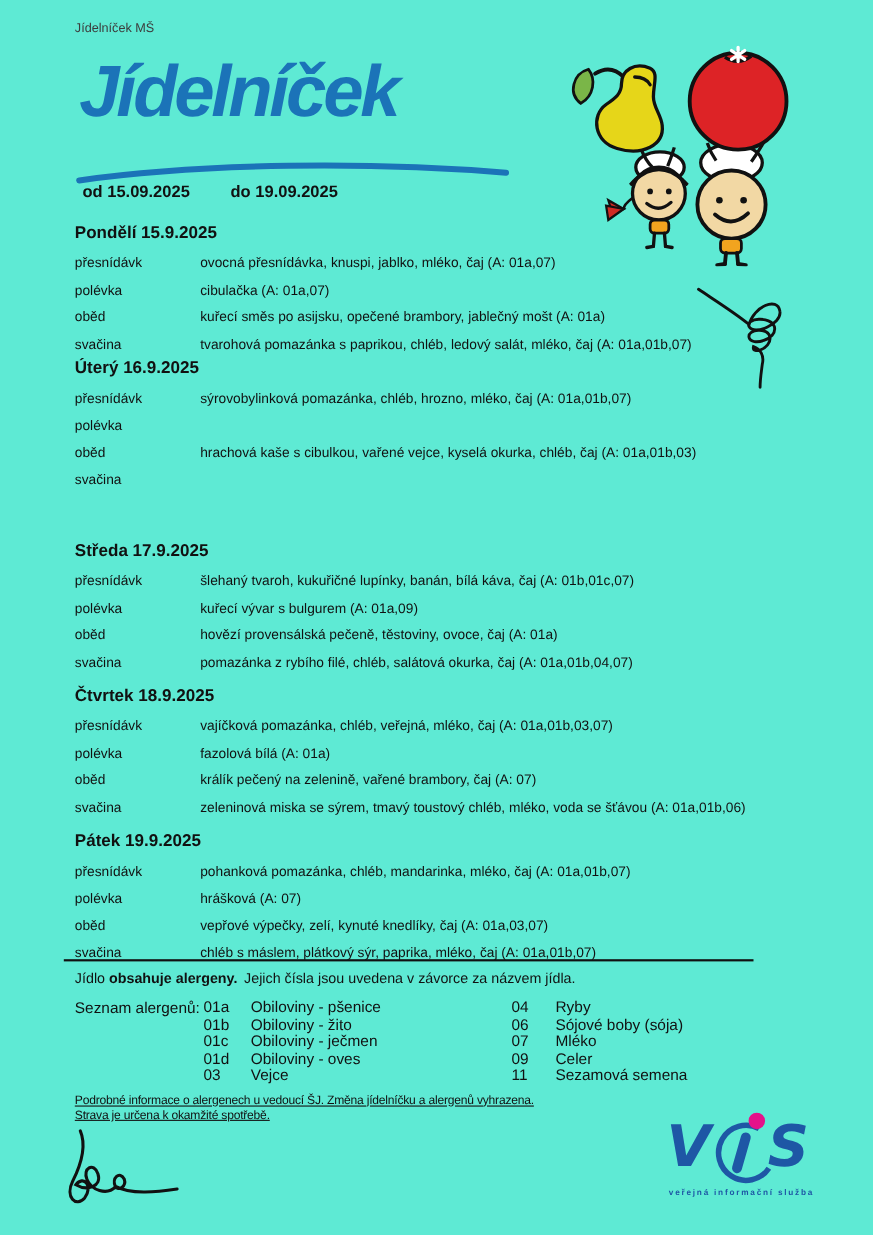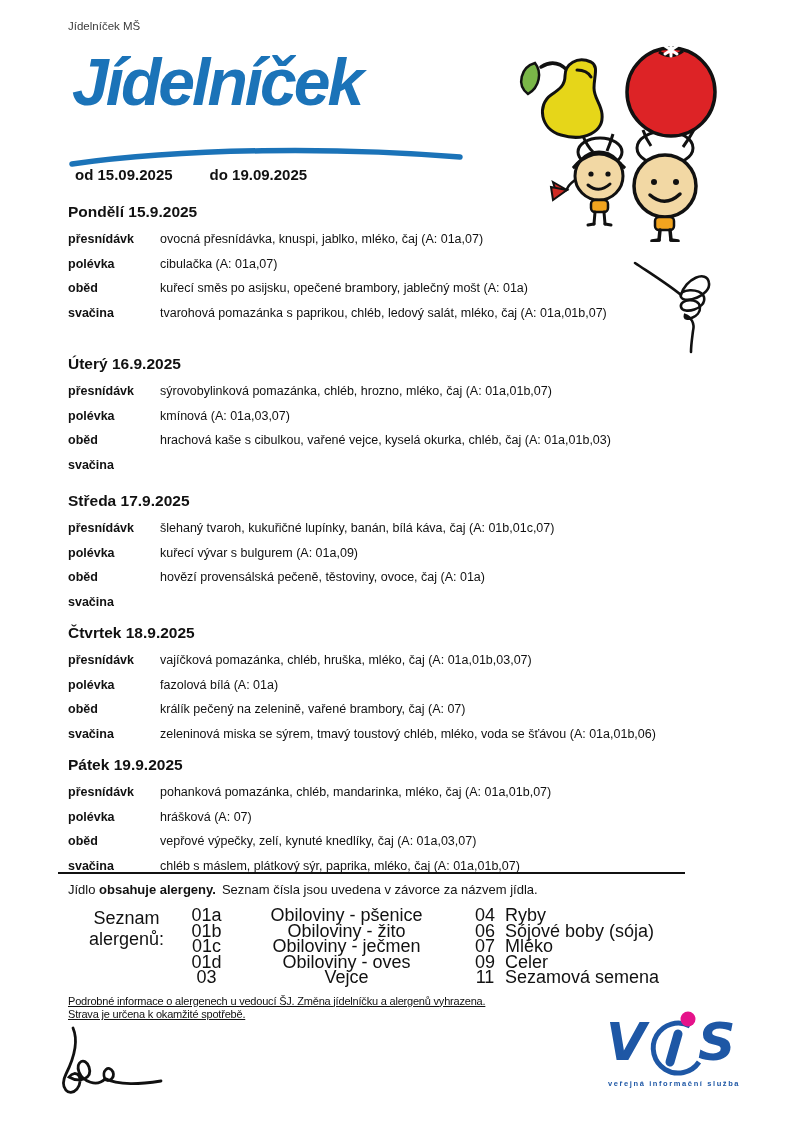--- a/index.html
+++ b/index.html
@@ -1,46 +1,46 @@
 <!DOCTYPE html>
 <html lang="cs"><head>
 <meta charset="utf-8">
 <style>
   html,body{margin:0;padding:0;background:#e8e8e8;}
-  .page{position:relative;width:794px;height:1123px;background:#ffffff;margin:0 auto;
+  .page{position:relative;width:794px;height:1123px;background:#5eead4;margin:0 auto;
         font-family:"Liberation Sans",sans-serif;color:#111;overflow:hidden;}
 
   .header-label{position:absolute;left:68px;top:20px;font-size:11.5px;color:#3c3c3c;}
 
   .title{position:absolute;left:72px;top:44px;font-size:66px;font-weight:bold;font-style:italic;
          color:#1b73b8;letter-spacing:-3px;font-family:Liberation Sans, sans-serif;}
   .swoosh{position:absolute;left:66px;top:144px;}
 
   .dates{position:absolute;left:75px;top:166px;display:flex;gap:37px;
          font-size:15px;font-weight:bold;}
 
   .illustration{position:absolute;left:503px;top:40px;}
   .sig1{position:absolute;left:633px;top:253px;}
   .sig2{position:absolute;left:45px;top:1026px;}
   .vis{position:absolute;left:598px;top:1010px;}
   .vis-text{font-style:italic;font-weight:bold;font-family:"DejaVu Sans",sans-serif;}
 
   .day{position:absolute;left:68px;width:650px;}
-  .day-p{top:203px}.day-u{top:355px}.day-s{top:492px}.day-c{top:624px}.day-f{top:756px}
+  .day-p{top:203px}.day-u{top:326px}.day-s{top:492px}.day-c{top:624px}.day-f{top:756px}
   .day h2{margin:0 0 11px 0;font-size:15.5px;line-height:18px;font-weight:bold;}
   .menu-row{display:flex;margin-bottom:9px;font-size:12.5px;line-height:15.5px;}
-  .menu-row .rlabel{width:92px;flex:none;font-weight:bold;}
+  .menu-row .rlabel{width:114px;flex:none;font-weight:normal;}
   .menu-row .rtext{width:540px;}
 
   .bottom{position:absolute;left:58px;top:872px;width:660px;}
   .divider{width:627px;border-top:2px solid #111;margin:0 0 8px 0;}
   .intro{font-size:13px;line-height:16px;padding-left:10px;margin-bottom:10px;}
   .intro .b{font-weight:bold;}
   .intro .suffix{margin-left:6px;}
-  .allergen-block{display:flex;padding-left:10px;font-size:18px;text-align:center;}
+  .allergen-block{display:flex;padding-left:10px;font-size:14px;}
   .seznam-label{width:117px;flex:none;}
   .acols{display:flex;}
   .arow{display:flex;line-height:15.5px;margin-bottom:0;}
   .col1 .acode{width:43px;flex:none;}
   .col1 .aname{width:237px;}
   .col2 .acode{width:40px;flex:none;}
   .footer-note{font-size:11px;line-height:13.5px;letter-spacing:-0.2px;
                padding-left:10px;margin-top:9px;text-decoration:underline;}
 </style>
 </head>
@@ -128,21 +128,20 @@
   </div>
 
   <div class="day day-u">
     <h2>Úterý 16.9.2025</h2>
     <div class="menu-row">
       <span class="rlabel">přesnídávk</span>
       <span class="rtext">sýrovobylinková pomazánka, chléb, hrozno, mléko, čaj  (A: 01a,01b,07)</span>
     </div>
     <div class="menu-row">
       <span class="rlabel">polévka</span>
-      <span class="rtext">kmínová  (A: 01a,03,07)</span>
     </div>
     <div class="menu-row">
       <span class="rlabel">oběd</span>
       <span class="rtext">hrachová kaše s cibulkou, vařené vejce, kyselá okurka, chléb, čaj  (A: 01a,01b,03)</span>
     </div>
     <div class="menu-row">
       <span class="rlabel">svačina</span>
     </div>
   </div>
 
@@ -155,28 +154,29 @@
     <div class="menu-row">
       <span class="rlabel">polévka</span>
       <span class="rtext">kuřecí vývar s bulgurem  (A: 01a,09)</span>
     </div>
     <div class="menu-row">
       <span class="rlabel">oběd</span>
       <span class="rtext">hovězí provensálská pečeně, těstoviny, ovoce, čaj  (A: 01a)</span>
     </div>
     <div class="menu-row">
       <span class="rlabel">svačina</span>
+      <span class="rtext">pomazánka z rybího filé, chléb, salátová okurka, čaj  (A: 01a,01b,04,07)</span>
     </div>
   </div>
 
   <div class="day day-c">
     <h2>Čtvrtek 18.9.2025</h2>
     <div class="menu-row">
       <span class="rlabel">přesnídávk</span>
-      <span class="rtext">vajíčková pomazánka, chléb, hruška, mléko, čaj  (A: 01a,01b,03,07)</span>
+      <span class="rtext">vajíčková pomazánka, chléb, veřejná, mléko, čaj  (A: 01a,01b,03,07)</span>
     </div>
     <div class="menu-row">
       <span class="rlabel">polévka</span>
       <span class="rtext">fazolová bílá  (A: 01a)</span>
     </div>
     <div class="menu-row">
       <span class="rlabel">oběd</span>
       <span class="rtext">králík pečený na zelenině, vařené brambory, čaj  (A: 07)</span>
     </div>
     <div class="menu-row">
@@ -201,21 +201,21 @@
     </div>
     <div class="menu-row">
       <span class="rlabel">svačina</span>
       <span class="rtext">chléb s máslem, plátkový sýr, paprika, mléko, čaj  (A: 01a,01b,07)</span>
     </div>
   </div>
 
   <div class="bottom">
     <div class="divider"></div>
     <div class="intro">
-      <span>Jídlo </span><span class="b">obsahuje alergeny.</span><span class="suffix">Seznam čísla jsou uvedena v závorce za názvem jídla.</span>
+      <span>Jídlo </span><span class="b">obsahuje alergeny.</span><span class="suffix">Jejich čísla jsou uvedena v závorce za názvem jídla.</span>
     </div>
     <div class="allergen-block">
       <div class="seznam-label">Seznam alergenů:</div>
       <div class="acols">
         <div class="col1">
           <div class="arow">
             <span class="acode">01a</span>
             <span class="aname">Obiloviny - pšenice</span>
           </div>
           <div class="arow">

